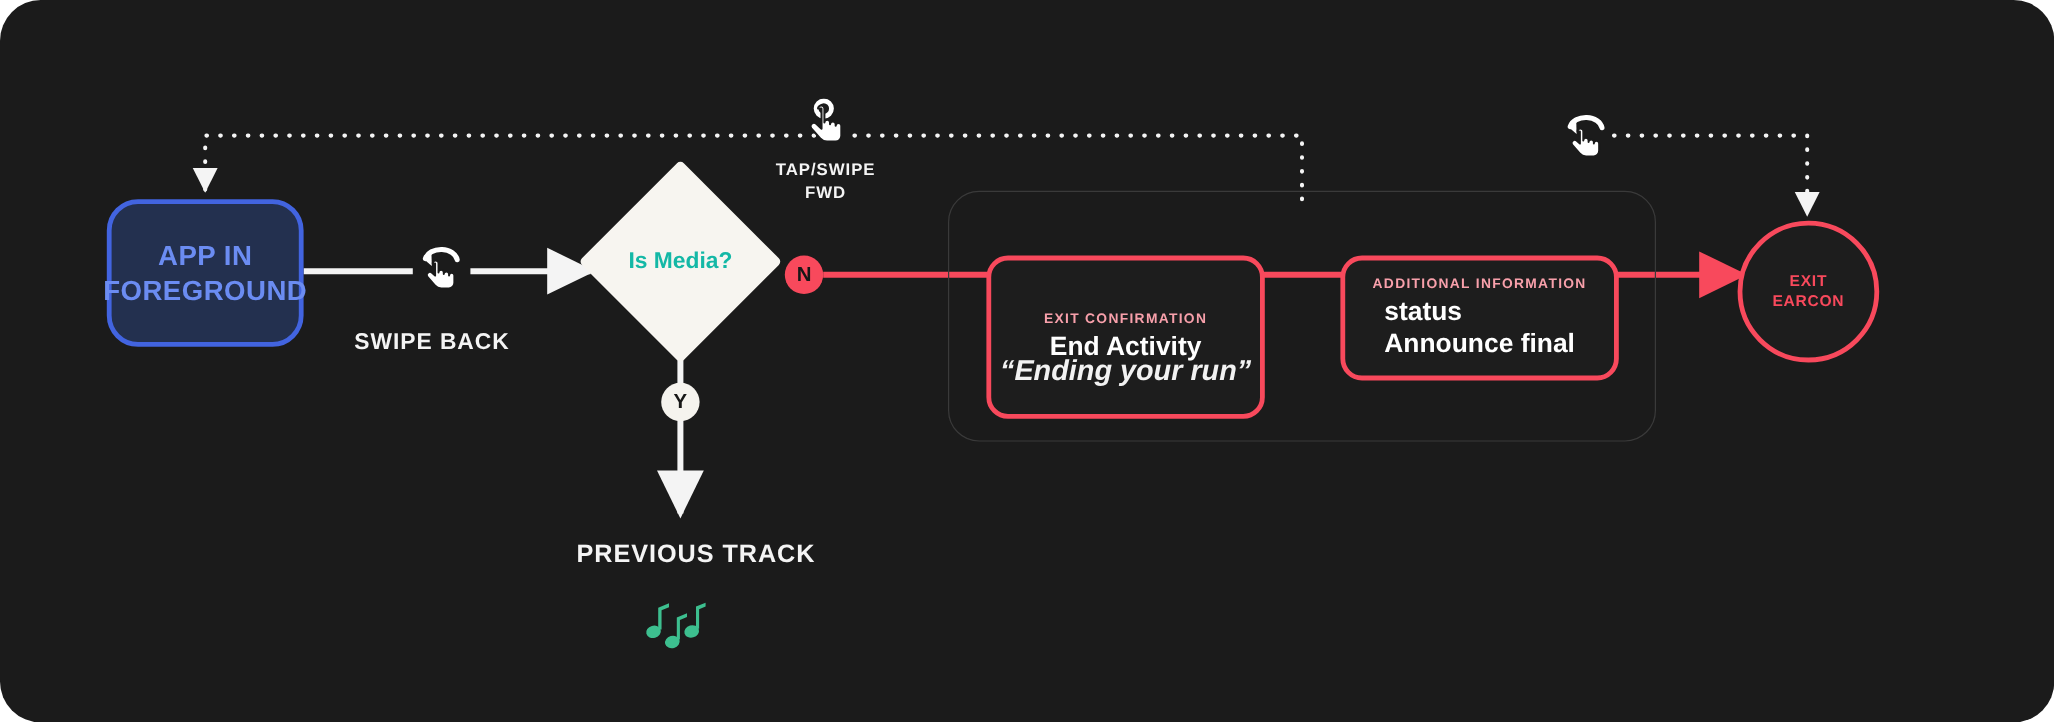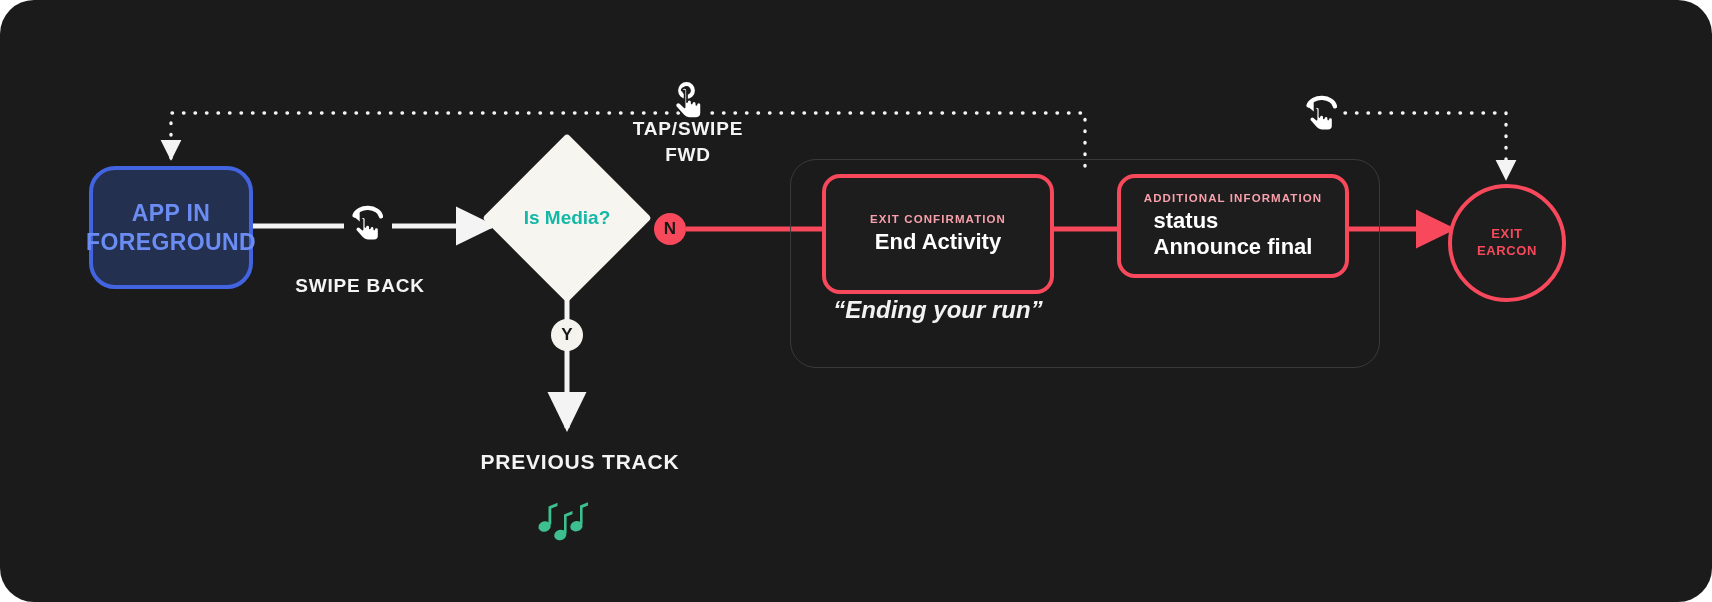--- a/index.html
+++ b/index.html
@@ -43,28 +43,29 @@
     left:790px;top:159px;width:590px;height:209px;
     border:1.5px solid #3a3a3a;border-radius:26px;background:transparent;
   }
 
   
   .card{
     position:absolute;box-sizing:border-box;
     border:4px solid #f8495c;border-radius:18px;background:#1d1d1d;
     display:flex;flex-direction:column;align-items:center;justify-content:center;
     padding:10px 14px;
+    margin-top:39px;
   }
   .card .eyebrow{
     color:#f8a0ab;font-weight:700;font-size:11.5px;letter-spacing:1.1px;
     text-transform:uppercase;margin-bottom:4px;
   }
   .card .title{color:#ffffff;font-weight:700;font-size:22px;line-height:1.18;}
 
-  #card-exit-confirmation{left:822px;top:174px;width:232px;height:120px;}
+  #card-exit-confirmation{left:822px;top:174px;width:232px;height:136px;}
   #card-additional-info{left:1117px;top:174px;width:232px;height:104px;}
 
   .caption{
     position:absolute;color:#f2f2f2;font-style:italic;font-weight:700;
     font-size:24px;line-height:1.32;text-align:center;
   }
   #caption-exit{left:822px;top:294px;width:232px;}
   #caption-additional{left:1105px;top:294px;width:256px;}
 
   
@@ -79,21 +80,21 @@
     position:absolute;width:32px;height:32px;border-radius:50%;
     display:flex;align-items:center;justify-content:center;
     font-weight:700;font-size:17px;
   }
   #badge-n{left:654px;top:213px;background:#f8495c;color:#171717;}
   #badge-y{left:551px;top:319px;background:#f5f3ee;color:#171717;}
 
   
   .flow-label{position:absolute;color:#f4f4f4;font-weight:700;letter-spacing:.8px;text-align:center;}
   #label-swipe-back{left:240px;top:275px;width:240px;font-size:19px;}
-  #label-tap-swipe{left:600px;top:116px;width:176px;font-size:19px;line-height:1.35;}
+  #label-tap-swipe{left:600px;top:132px;width:176px;font-size:14px;line-height:1.35;}
   #label-previous-track{left:420px;top:450px;width:320px;font-size:21px;}
 
   
   .icon{position:absolute;}
   #icon-swipe-back{left:345px;top:202px;width:44px;height:44px;}
   #icon-tap-swipe{left:666px;top:82px;width:44px;height:48px;}
   #icon-swipe-return{left:1299px;top:92px;width:44px;height:44px;}
   #icon-music{left:531px;top:497px;width:62px;height:62px;}
 </style>
 </head>

